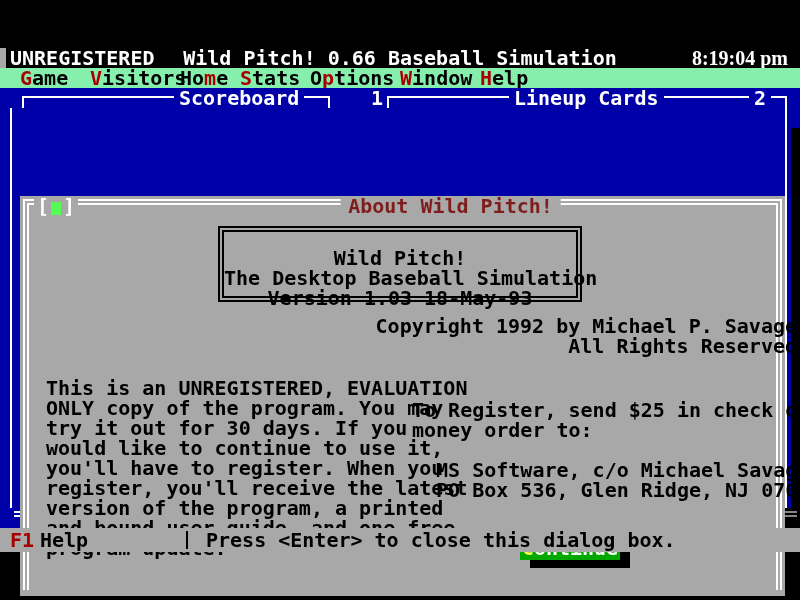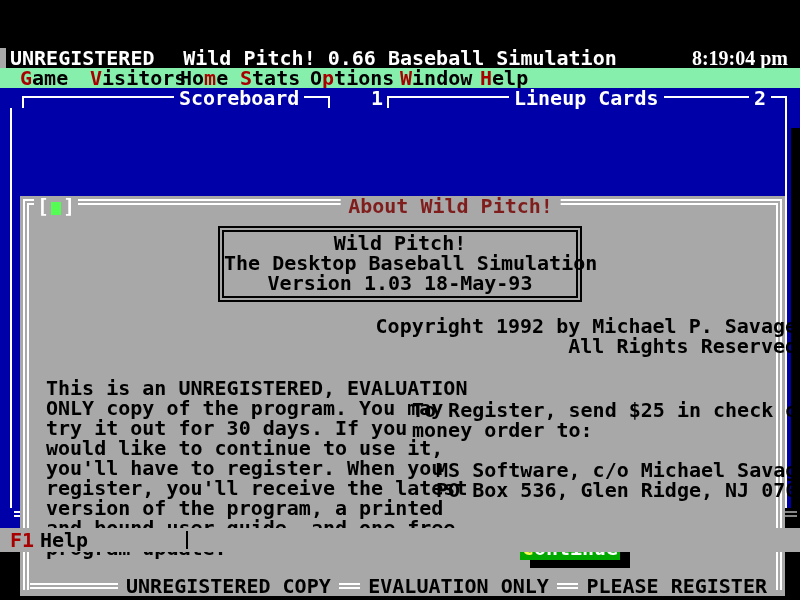--- a/index.html
+++ b/index.html
@@ -52,21 +52,21 @@
   .dialog{position:absolute;left:20px;top:108px;width:765px;height:400px;background:#a8a8a8;color:#000;}
   .dlg-border{position:absolute;left:3px;right:3px;top:3px;bottom:6px;
               border:6px double #fff;border-bottom:none;pointer-events:none;}
   .dlg-title{position:absolute;top:0;left:50%;transform:translateX(-50%);height:20px;line-height:20px;
              color:#7f1d1d;background:#a8a8a8;padding:0 8px;white-space:nowrap;z-index:2;margin-left:48px;}
   .dlg-close{position:absolute;left:14px;top:0;height:20px;line-height:20px;color:#fff;background:#a8a8a8;
              padding:0 3px;z-index:2;cursor:pointer;}
   .dlg-close .sq{display:inline-block;width:10px;height:13px;background:#54fc54;margin:0 2px;vertical-align:-2px;}
 
   .verbox{position:absolute;left:198px;top:30px;width:364px;height:76px;border:6px double #000;text-align:center;}
-  .verbox .vlines{line-height:20px;padding-top:1px;white-space:pre;}
+  .verbox .vlines{line-height:20px;padding-top:16px;white-space:pre;}
 
   .copyright{position:absolute;left:12px;top:120px;width:100%;text-align:right;line-height:20px;white-space:pre;}
   .leftcol{position:absolute;left:2px;top:182px;line-height:20px;white-space:pre;margin-left:24px;}
   .rightcol{position:absolute;left:380px;top:204px;line-height:20px;white-space:pre;margin-left:12px;}
 
   .btn-shadow{position:absolute;left:510px;top:348px;width:100px;height:24px;background:#000;}
   .btn{position:absolute;left:500px;top:340px;width:100px;height:24px;background:#00a800;color:#fff;
        text-align:center;line-height:24px;cursor:pointer;}
   .btn b{color:#fcfc54;font-weight:bold;}
 
@@ -153,32 +153,24 @@
 program update.</div>
         <div class="rightcol">To Register, send $25 in check or
 money order to:
 
   MS Software, c/o Michael Savage
   PO Box 536, Glen Ridge, NJ 07028</div>
 
         <div class="btn-shadow"></div>
         <div class="btn"><b>C</b><span>ontinue</span></div>
 
-        <div class="dlg-footer">
-          <div class="fl fl-a"></div>
-          <span class="fseg">UNREGISTERED COPY</span>
-          <div class="fl fl-s"></div>
-          <span class="fseg">EVALUATION ONLY</span>
-          <div class="fl fl-s"></div>
-          <span class="fseg">PLEASE REGISTER</span>
-          <div class="fl fl-z"></div>
-        </div>
       </div>
     </div>
 
     <div class="statusbar">
       <span class="sb-f1">F1</span>
       <span class="sb-help">Help</span>
       <span class="sb-sep"></span>
+      <span class="sb-msg">Press &lt;Enter&gt; to close this dialog box.</span>
     </div>
 
   </div>
 </div>
 
 </body></html>

